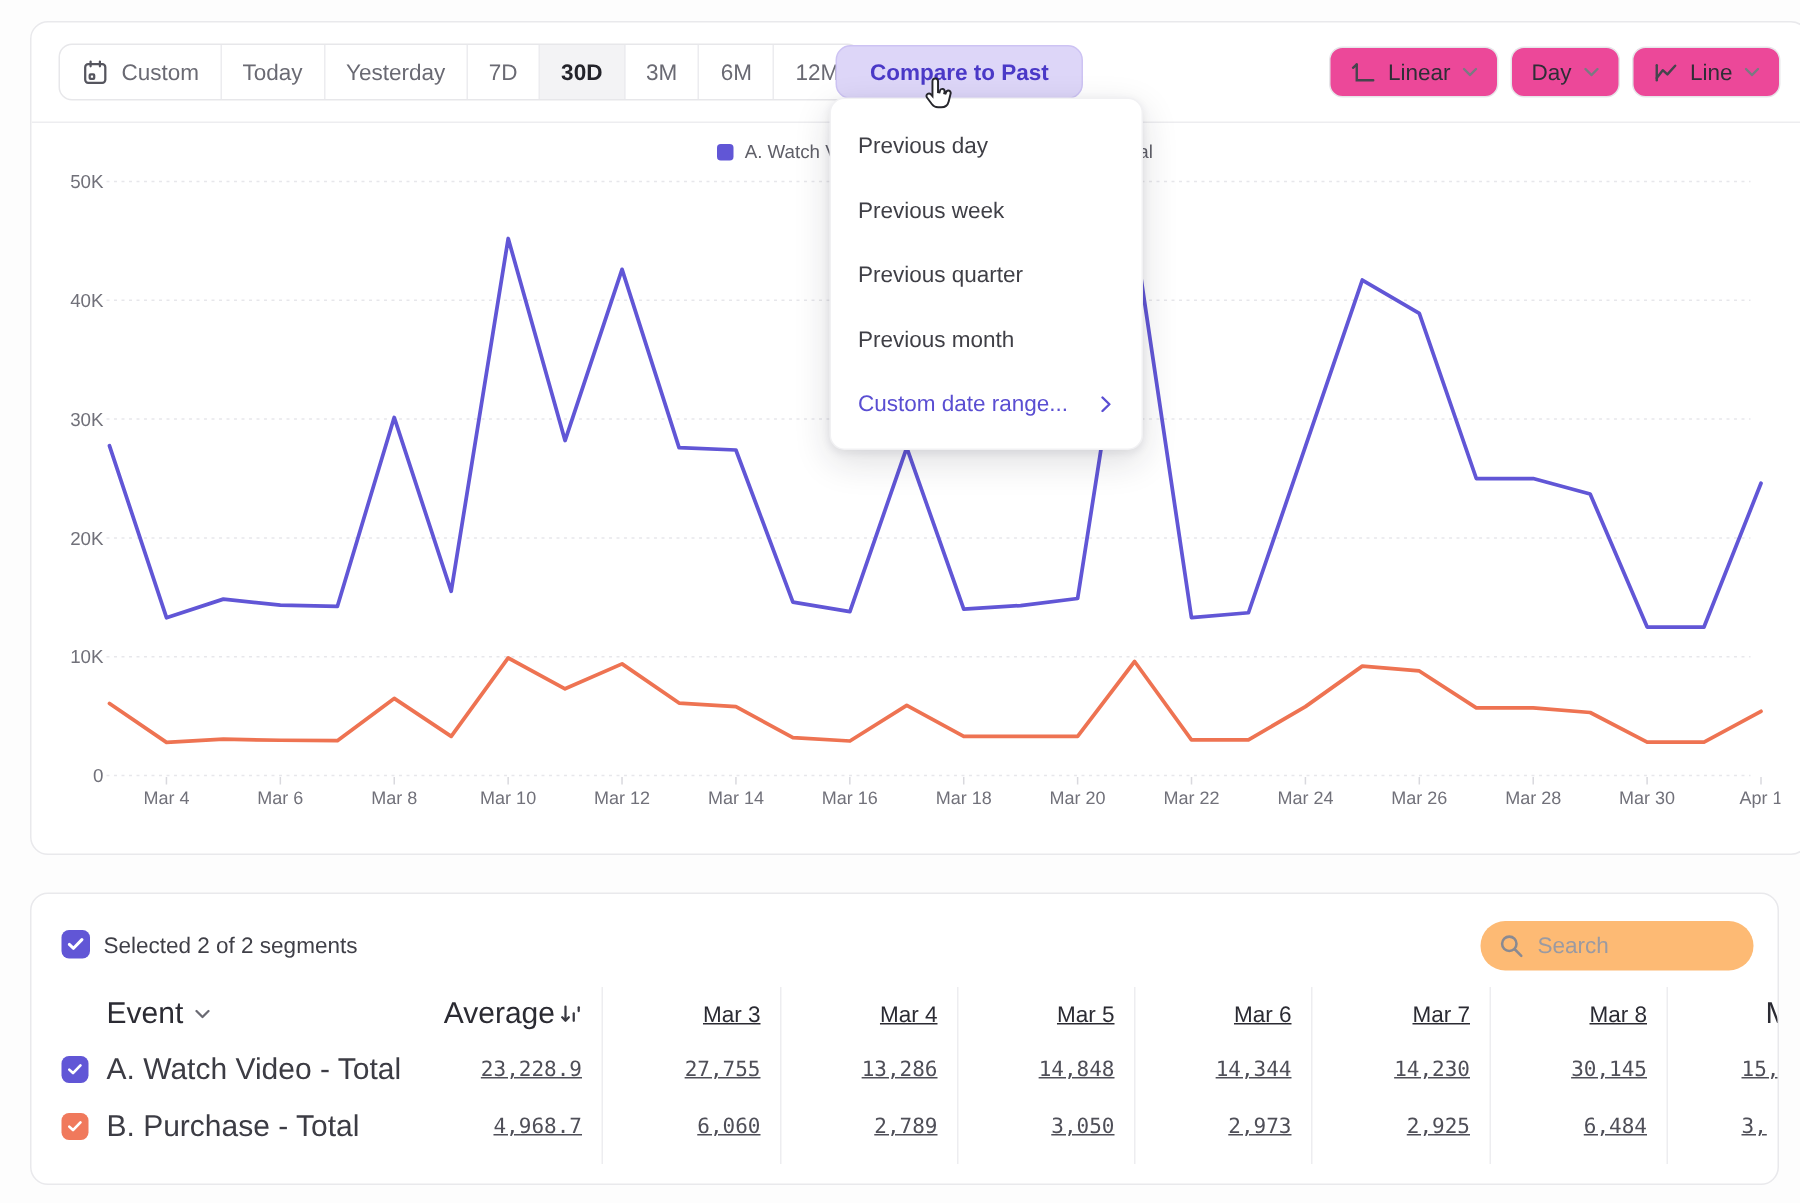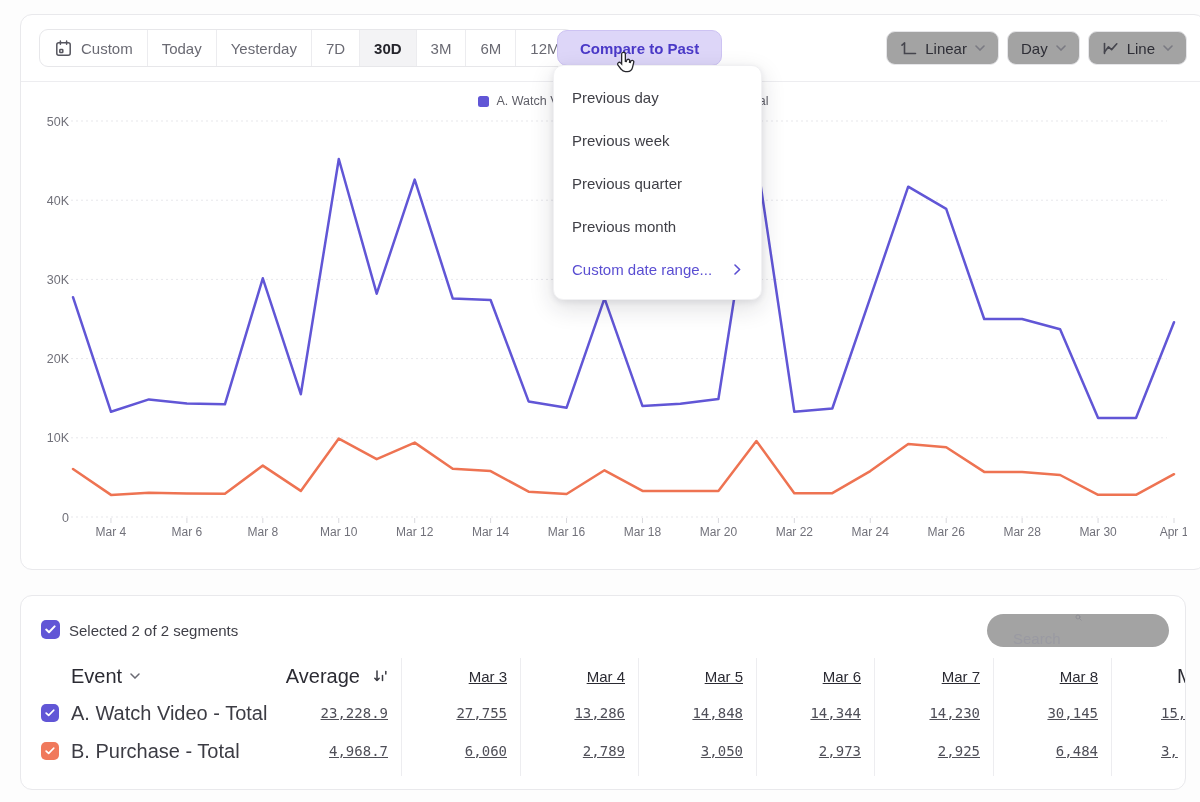--- a/index.html
+++ b/index.html
@@ -20,21 +20,21 @@
   .preset:last-child { border-right:none; }
   .preset.active { background:#f3f3f5; color:#24242b; font-weight:700; }
   .preset .cal { display:flex; align-items:center; }
 
   .compare-btn { position:absolute; left:536px; top:15px; height:36px; padding:0 22px; display:flex; align-items:center;
                  background:#ddd6f8; color:#4a39c7; border:1px solid #cdc3f3; border-radius:10px;
                  font-size:15px; font-weight:600; cursor:pointer; }
 
   .right-controls { position:absolute; right:18px; top:16px; display:flex; gap:8px; }
   .ctrl-btn { height:34px; display:flex; align-items:center; gap:8px; padding:0 13px;
-              border:1px solid #e6e6e9; border-radius:9px; background:#a3a3a3; font-size:15px; color:#2e2e36; cursor:pointer; }
+              border:1px solid #e6e6e9; border-radius:9px; background:#ec4899; font-size:15px; color:#2e2e36; cursor:pointer; }
   .ctrl-btn svg.icon { flex:none; }
 
   
   .legend { position:absolute; left:52px; top:79px; width:1101px; display:flex; justify-content:center; gap:26px; z-index:2; }
   .legend-item { display:flex; align-items:center; gap:7px; font-size:12.5px; color:#5f5f68; }
   .legend-swatch { width:11px; height:11px; border-radius:2.5px; }
 
   
   svg.chart { position:absolute; left:0; top:0; z-index:1; }
 
@@ -45,37 +45,37 @@
   .menu-item { height:43px; display:flex; align-items:center; padding:0 20px 0 18px; font-size:15px; color:#3f3f46; cursor:pointer; }
   .menu-item.custom { color:#5a4ed2; justify-content:space-between; }
 
   .cursor { position:absolute; left:613px; top:50px; z-index:60; pointer-events:none; }
 
   
   .seg-header { position:absolute; left:0; top:0; width:100%; height:56px; }
   .checkbox { position:absolute; border-radius:5px; display:flex; align-items:center; justify-content:center; cursor:pointer; }
   .cb-main { left:20px; top:24px; width:19px; height:19px; }
   .seg-text { position:absolute; left:48px; top:26px; font-size:15px; color:#3f3f47; }
-  .search-pill { position:absolute; right:16px; top:18px; width:182px; height:33px; background:#a3a3a3;
-                 border-radius:17px; display:flex; align-items:center; padding:0 12px; gap:9px;flex-direction:column; }
+  .search-pill { position:absolute; right:16px; top:18px; width:182px; height:33px; background:#fdba74;
+                 border-radius:17px; display:flex; align-items:center; padding:0 12px; gap:9px; }
   .search-pill input { border:none; outline:none; background:transparent; font-size:15px; color:#3f3f47; width:130px;
                        font-family:"Liberation Sans", sans-serif; }
   .search-pill input::placeholder { color:#9a9aa2; }
 
   
   .tbl { position:absolute; left:0; top:62px; width:1320px; }
   .tbl-row { display:grid; grid-template-columns:261px 119px 119px 118px 118px 118px 119px 118px 150px; align-items:center; }
   .tbl-head { height:36px; }
   .tbl-data { height:38px; }
   .cell { font-size:20px; }
   .cell.num { text-align:right; padding-right:13px; font-family:"DejaVu Sans Mono", monospace; font-size:14px; color:#4f4f58;text-decoration:underline; }
   .cell.head { color:#2b2b33; font-weight:500; }
   .cell.head.num { font-family:"Liberation Sans", sans-serif; font-size:15px; color:#2b2b33; }
   .cell.event-head { padding-left:50px; display:flex; align-items:center; gap:8px; color:#2b2b33; font-weight:500; }
-  .cell.avg-head { display:flex; align-items:center; justify-content:flex-end; gap:13px; padding-right:13px; }
+  .cell.avg-head { display:flex; align-items:center; justify-content:flex-end; gap:3px; padding-right:13px; }
   .cell.label { display:flex; align-items:center; gap:12px; padding-left:20px; color:#3c3c44; }
   .cell.partial { text-align:left; }
   .cell.partial.headM { padding-left:66px; }
   .cell.partial.num { padding-left:50px; text-align:left; }
   .col-sep { position:absolute; top:0; width:1px; height:118px; background:#ededf0; }
 </style>
 </head>
 <body>
 
 <div class="canvas">

